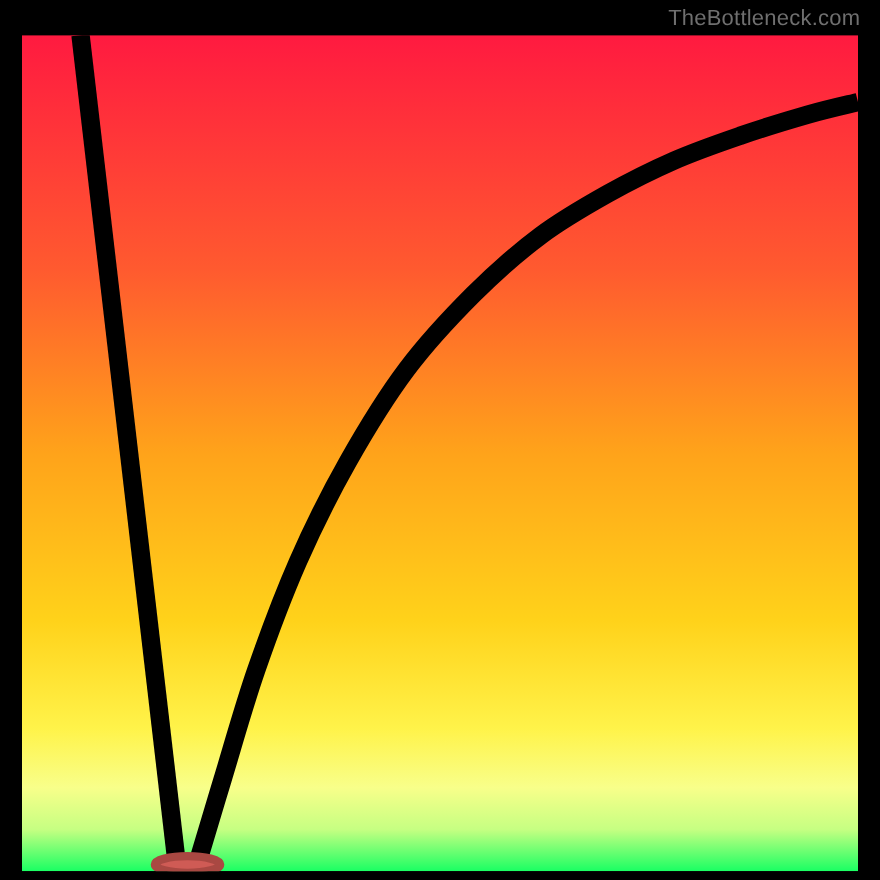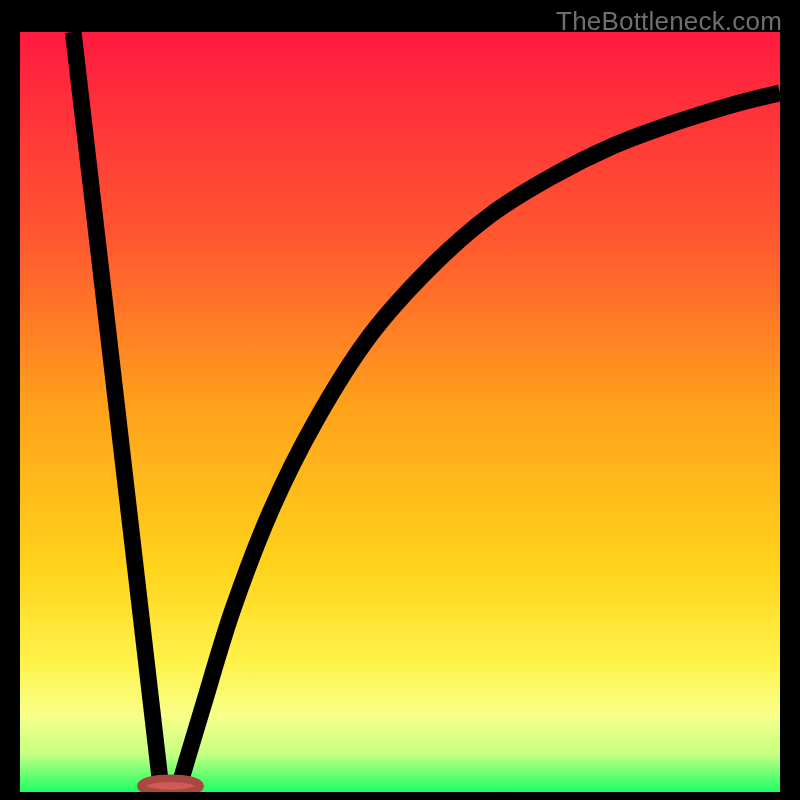--- a/index.html
+++ b/index.html
@@ -21,21 +21,21 @@
   }
   .plot {
     position: absolute;
     inset: 0;
   }
   .watermark {
     position: absolute;
     top: 6px;
     right: 18px;
     color: #6f6f6f;
-    font-size: 26px;
+    font-size: 20px;
     letter-spacing: 0.2px;
   }
   .curve {
     fill: none;
     stroke: #000;
     stroke-width: 2.2;
   }
   .marker {
     fill: #cf5b55;
     stroke: #a94842;

